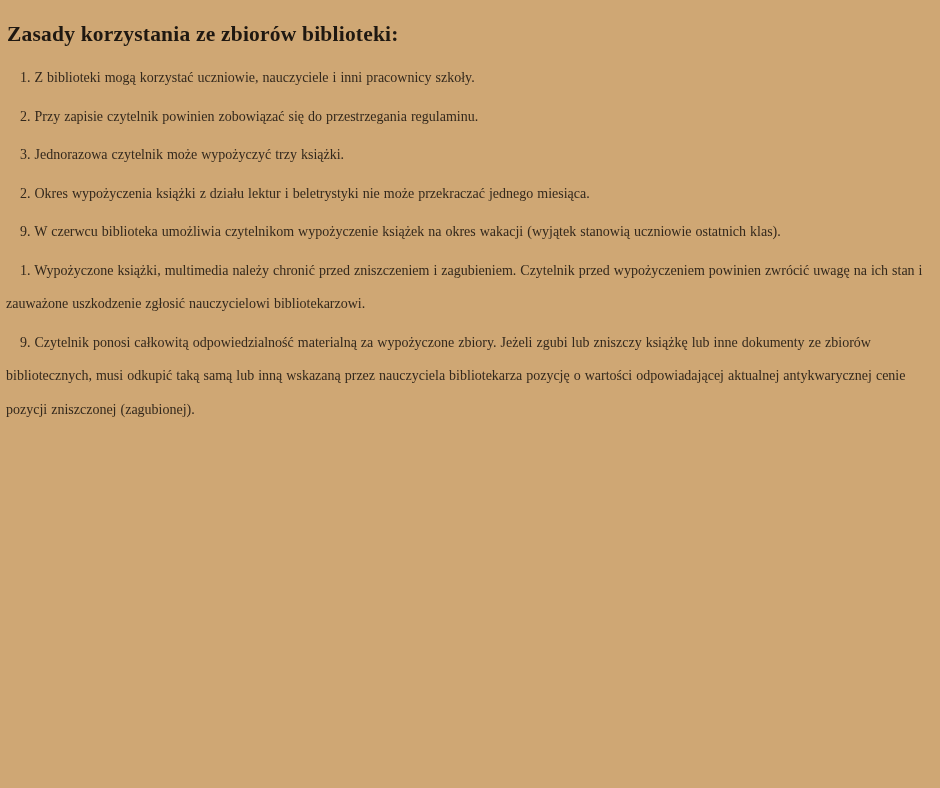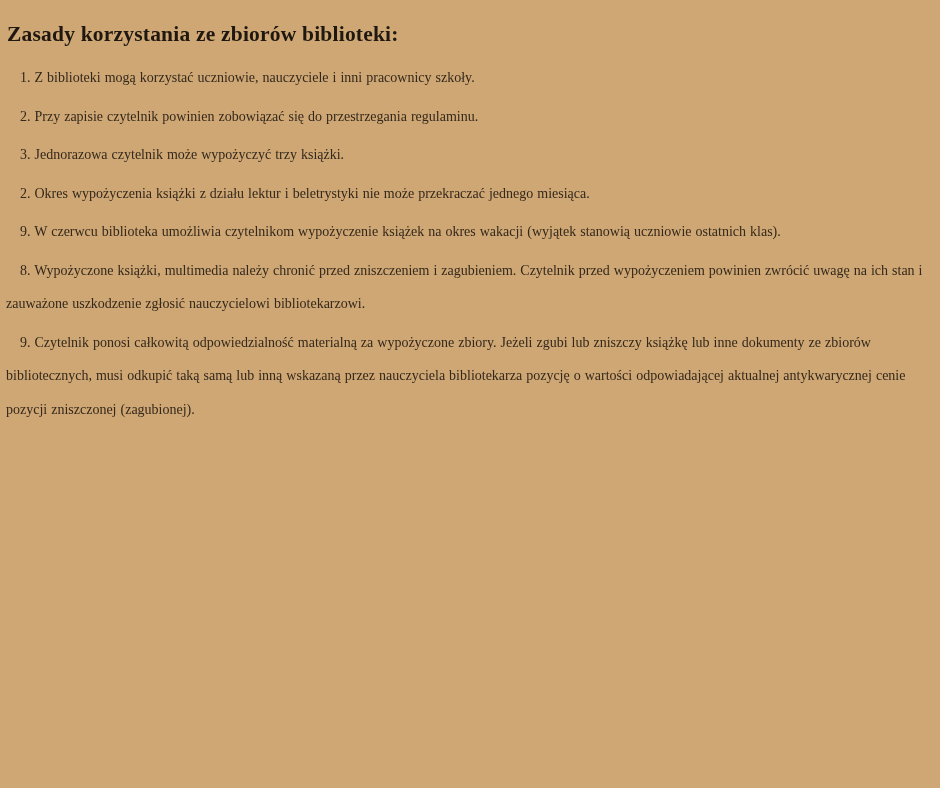--- a/index.html
+++ b/index.html
@@ -42,15 +42,15 @@
 <body>
 
 <div class="doc">
   <h1 class="doc-title">Zasady korzystania ze zbiorów biblioteki:</h1>
 
   <p class="rule">1. Z biblioteki mogą korzystać uczniowie, nauczyciele i inni pracownicy szkoły.</p>
   <p class="rule">2. Przy zapisie czytelnik powinien zobowiązać się do przestrzegania regulaminu.</p>
   <p class="rule">3. Jednorazowa czytelnik może wypożyczyć trzy książki.</p>
   <p class="rule">2. Okres wypożyczenia książki z działu lektur i beletrystyki nie może przekraczać jednego miesiąca.</p>
   <p class="rule">9. W czerwcu biblioteka umożliwia czytelnikom wypożyczenie książek na okres wakacji (wyjątek stanowią uczniowie ostatnich klas).</p>
-  <p class="rule">8. Wypożyczone książki, multimedia należy chronić przed zniszczeniem i zagubieniem. Czytelnik przed wypożyczeniem powinien zwrócić uwagę na ich stan i zauważone uszkodzenie zgłosić nauczycielowi bibliotekarzowi.</p>
+  <p class="rule">1. Wypożyczone książki, multimedia należy chronić przed zniszczeniem i zagubieniem. Czytelnik przed wypożyczeniem powinien zwrócić uwagę na ich stan i zauważone uszkodzenie zgłosić nauczycielowi bibliotekarzowi.</p>
   <p class="rule">9. Czytelnik ponosi całkowitą odpowiedzialność materialną za wypożyczone zbiory. Jeżeli zgubi lub zniszczy książkę lub inne dokumenty ze zbiorów bibliotecznych, musi odkupić taką samą lub inną wskazaną przez nauczyciela bibliotekarza pozycję o wartości odpowiadającej aktualnej antykwarycznej cenie pozycji zniszczonej (zagubionej).</p>
 </div>
 
 </body></html>

